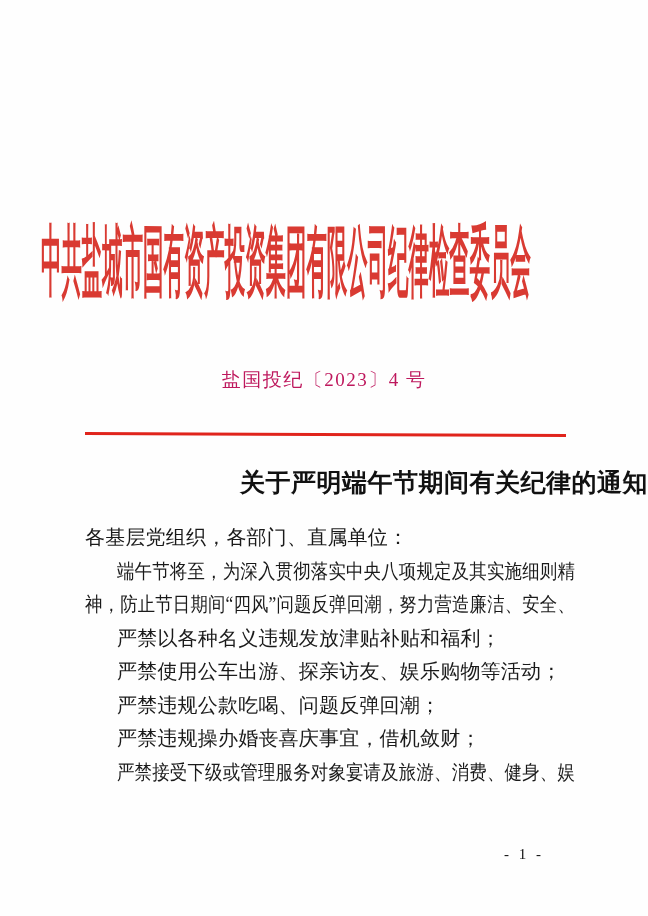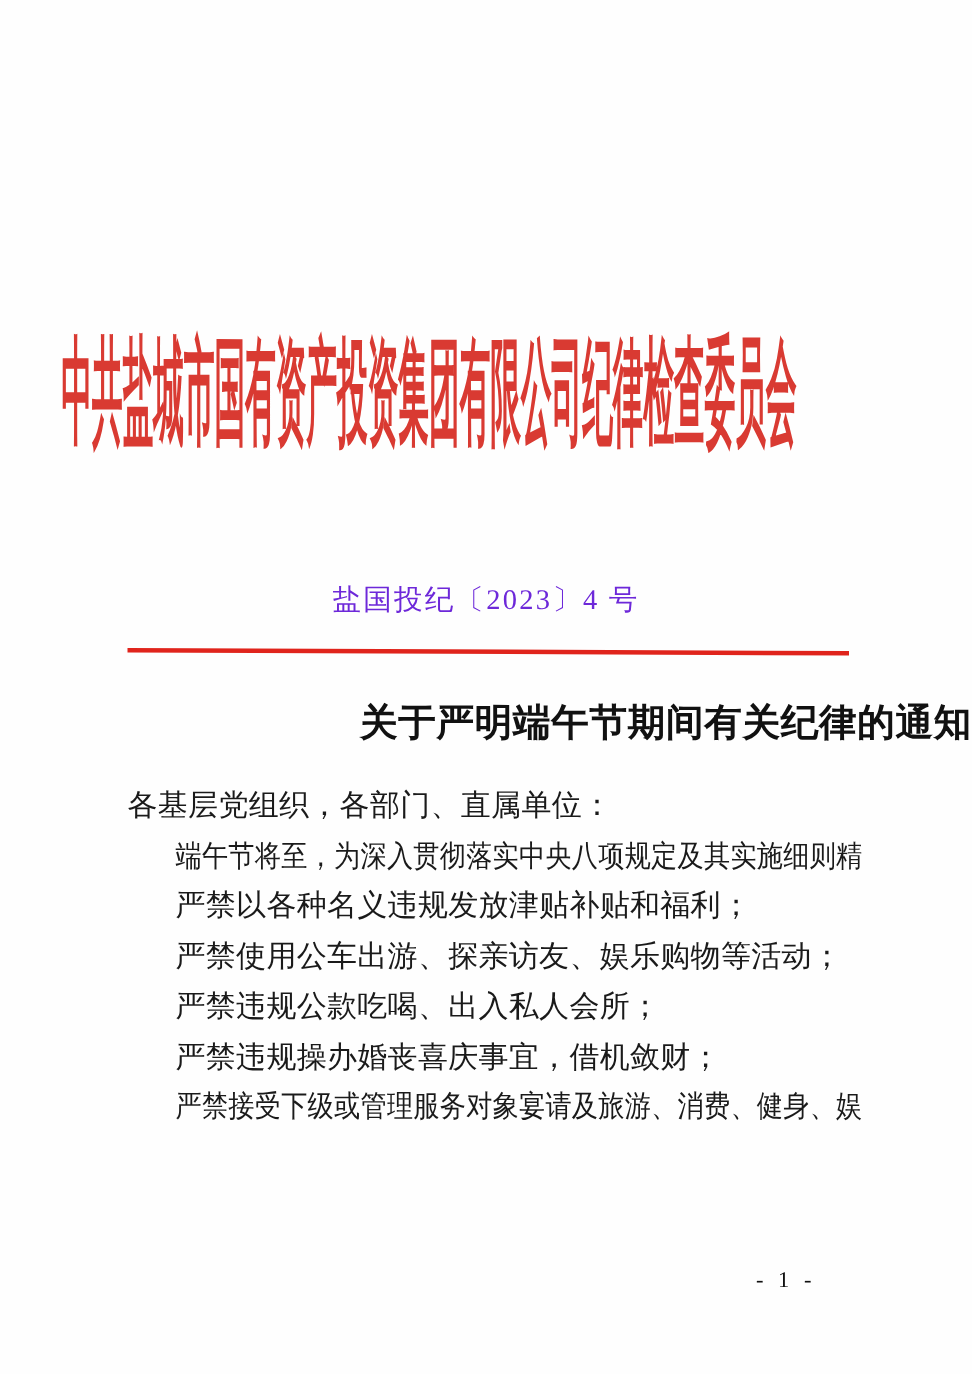--- a/index.html
+++ b/index.html
@@ -35,28 +35,28 @@
     font-weight: 700;
     font-size: 60px;
     line-height: 60px;
     letter-spacing: 0;
     transform-origin: center top;
   }
 
   
   .doc-number {
     position: absolute;
-    top: 389px;
+    top: 368px;
     left: 0;
     width: 648px;
     text-align: center;
     font-size: 19px;
     line-height: 24px;
     letter-spacing: 1.5px;
-    color: #6d28d9;
+    color: #be185d;
   }
 
   
   .red-rule {
     position: absolute;
     top: 433px;
     left: 85px;
     width: 481px;
     height: 3px;
     transform: rotate(0.25deg);
@@ -117,22 +117,23 @@
 
   <div class="doc-number">盐国投纪〔2023〕4 号</div>
 
   <div class="red-rule" style="background: rgb(224, 36, 28);"></div>
 
   <div class="notice-title">关于严明端午节期间有关纪律的通知</div>
 
   <div class="doc-body">
     <div class="line"><span class="line-text" style="transform: none;">各基层党组织，各部门、直属单位：</span></div>
     <div class="line indent"><span class="line-text" style="transform: scaleX(0.872044);">端午节将至，为深入贯彻落实中央八项规定及其实施细则精</span></div>
+    <div class="line"><span class="line-text" style="transform: scaleX(0.869469);">神，防止节日期间“四风”问题反弹回潮，努力营造廉洁、安全、</span></div>
     <div class="line indent"><span class="line-text" style="transform: none;">严禁以各种名义违规发放津贴补贴和福利；</span></div>
     <div class="line indent"><span class="line-text" style="transform: none;">严禁使用公车出游、探亲访友、娱乐购物等活动；</span></div>
-    <div class="line indent"><span class="line-text" style="transform: none;">严禁违规公款吃喝、出入私人会所；</span></div>
+    <div class="line indent"><span class="line-text" style="transform: none;">严禁违规公款吃喝、问题反弹回潮；</span></div>
     <div class="line indent"><span class="line-text" style="transform: none;">严禁违规操办婚丧喜庆事宜，借机敛财；</span></div>
     <div class="line indent"><span class="line-text" style="transform: scaleX(0.872044);">严禁接受下级或管理服务对象宴请及旅游、消费、健身、娱</span></div>
   </div>
 
   <div class="page-number">- 1 -</div>
 
 </div>
 
 </body></html>

